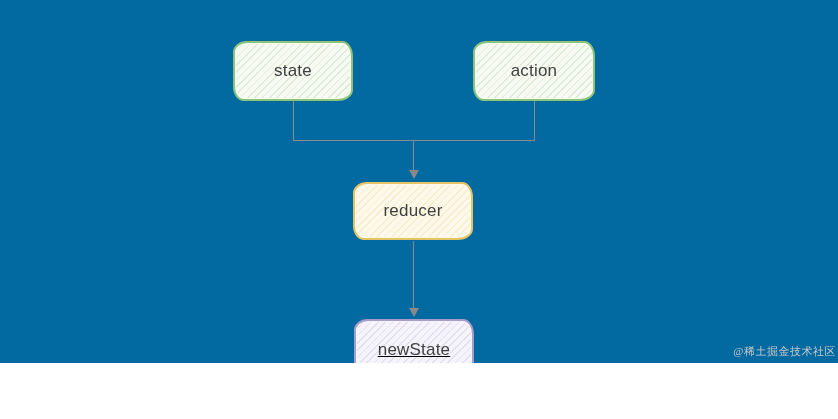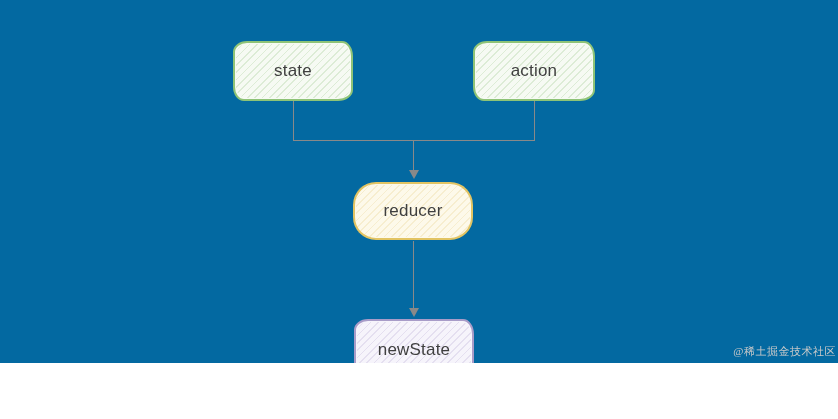--- a/index.html
+++ b/index.html
@@ -91,26 +91,26 @@
   <div class="node" id="node-state" style="border-color: rgb(142, 195, 119); background-color: rgb(246, 250, 243);">
     <span class="hatch hatch-green"></span>
     <span class="node-label">state</span>
   </div>
 
   <div class="node" id="node-action" style="border-color: rgb(142, 195, 119); background-color: rgb(246, 250, 243);">
     <span class="hatch hatch-green"></span>
     <span class="node-label">action</span>
   </div>
 
-  <div class="node" id="node-reducer" style="border-color: rgb(226, 196, 99); background-color: rgb(253, 249, 234); border-radius: 23px;">
+  <div class="node" id="node-reducer" style="border-color: rgb(226, 196, 99); background-color: rgb(253, 249, 234);">
     <span class="hatch hatch-yellow"></span>
     <span class="node-label">reducer</span>
   </div>
 
-  <div class="node" id="node-newstate" style="border-color: rgb(168, 156, 200); background-color: rgb(246, 244, 251);">
+  <div class="node" id="node-newstate" style="border-color: rgb(168, 156, 200); background-color: rgb(246, 244, 251); text-decoration: underline;">
     <span class="hatch hatch-purple"></span>
     <span class="node-label">newState</span>
   </div>
 
   <div class="edge-v" id="edge-state-down" style="background-color: rgb(137, 137, 137);"></div>
   <div class="edge-v" id="edge-action-down" style="background-color: rgb(137, 137, 137);"></div>
   <div class="edge-h" id="edge-merge-h" style="background-color: rgb(137, 137, 137);"></div>
   <div class="edge-v" id="edge-to-reducer" style="background-color: rgb(137, 137, 137);"></div>
   <div class="arrow-down" id="arrow-to-reducer" style="border-top-color: rgb(137, 137, 137);"></div>
   <div class="edge-v" id="edge-to-newstate" style="background-color: rgb(137, 137, 137);"></div>

